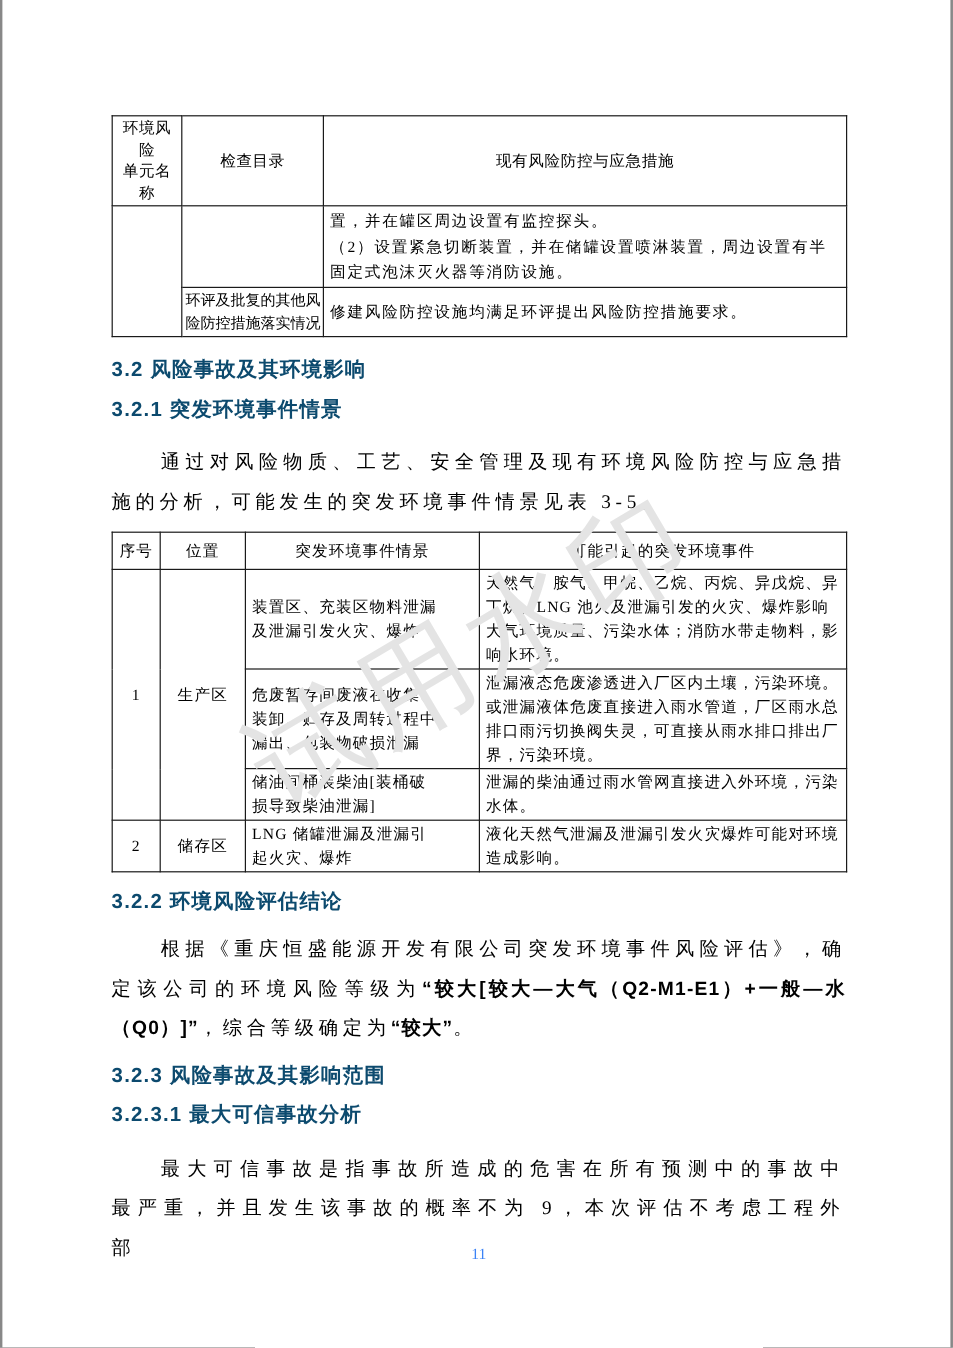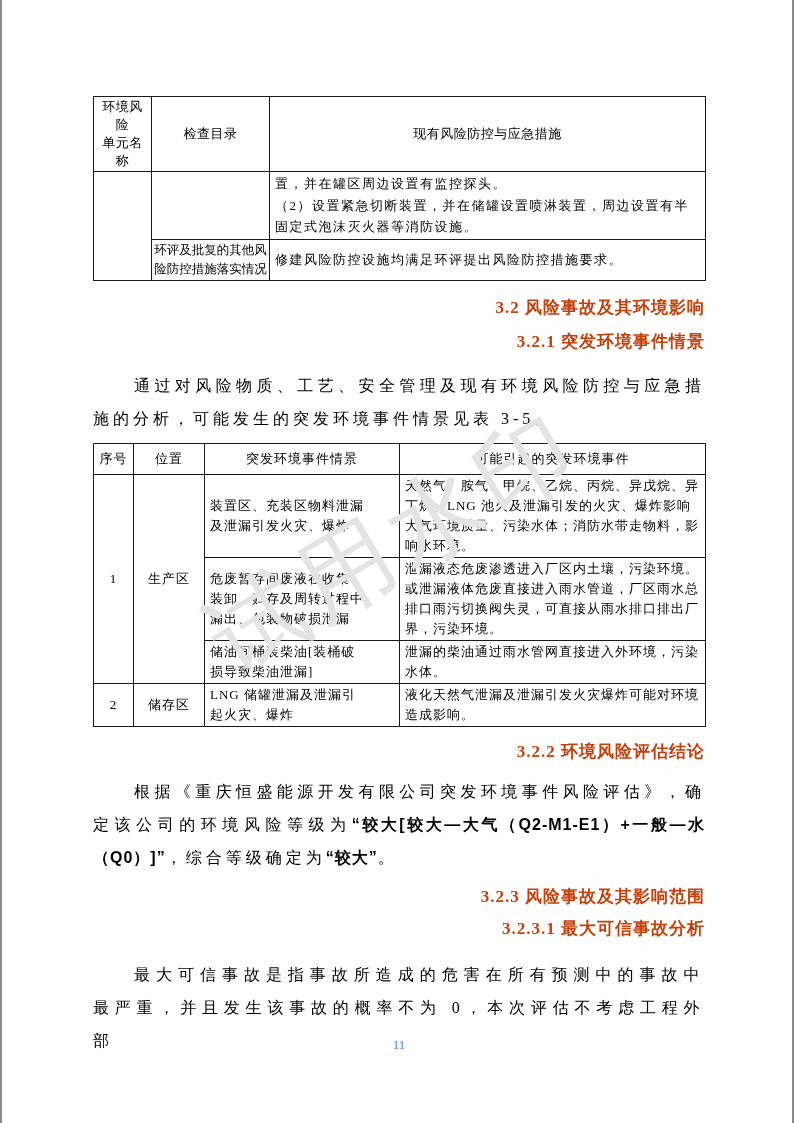--- a/index.html
+++ b/index.html
@@ -10,32 +10,32 @@
   }
   .content { position:absolute; left:91px; top:96px; width:612px; }
 
   
   table { border-collapse:collapse; table-layout:fixed; width:612px; }
   td, th { border:1px solid #1a1a1a; vertical-align:middle; font-weight:normal; }
   .pre { white-space:pre-line; }
 
   .t1 th { height:38px; text-align:center; font-size:13px; line-height:18px; letter-spacing:0.5px; padding:1px 2px; }
   .t1 .c3 { font-size:13px; letter-spacing:1.5px; line-height:21.5px; padding:1px 5px; text-align:left; }
-  .t1 .c2 { font-size:12.5px; letter-spacing:0; line-height:19px; padding:1px 2px; text-align:center; }
+  .t1 .c2 { font-size:12.5px; letter-spacing:0; line-height:19px; padding:1px 2px; text-align:right; }
   .t1 .r1 td { height:65px; }
   .t1 .r2 td { height:38px; }
 
   .t2 th { height:28px; text-align:center; font-size:13px; letter-spacing:1px; padding:1px 2px; }
   .t2 td { font-size:13px; letter-spacing:1px; line-height:20px; }
   .t2 .cno, .t2 .cloc { text-align:center; padding:1px 2px; }
   .t2 .cscene { padding:1px 32px 1px 5px; text-align:left; }
   .t2 .cevent { padding:1px 5px; text-align:left; }
 
   
-  h2, h3 { margin:0; font-family:Liberation Serif, serif; font-weight:bold; color:#c2410c;text-align:right; }
+  h2, h3 { margin:0; font-family:Liberation Sans, sans-serif; font-weight:bold; color:#0c4a6e; }
   .h-l1 { font-size:17px; line-height:22px; letter-spacing:1px; margin-top:16px; }
   .h321 { margin-top:12px; }
   .h322 { margin-top:14px; }
   .h323 { margin-top:12px; }
   .h3231 { margin-top:10px; }
   p { margin:0; text-align:justify; }
   .para { font-size:16px; line-height:33px; letter-spacing:4px; text-indent:41px; }
   .p1 { margin-top:16px; }
   .p2 { margin-top:12px; }
   .p3 { margin-top:18px; letter-spacing:5.5px; }
@@ -135,20 +135,20 @@
     </tbody>
       </table>
 
     <h2 class="h-l1 h322">3.2.2 环境风险评估结论</h2>
 
     <p class="para p2"><span>根据《重庆恒盛能源开发有限公司突发环境事件风险评估》，确定该公司的环境风险等级为</span><span class="bold-run">“较大[较大—大气（Q2-M1-E1）+一般—水（Q0）]”</span><span>，综合等级确定为</span><span class="bold-run">“较大”</span><span>。</span></p>
 
     <h2 class="h-l1 h323">3.2.3 风险事故及其影响范围</h2>
     <h2 class="h-l1 h3231">3.2.3.1 最大可信事故分析</h2>
 
-    <p class="para p3">最大可信事故是指事故所造成的危害在所有预测中的事故中最严重，并且发生该事故的概率不为 0，本次评估不考虑工程外部</p>
+    <p class="para p3">最大可信事故是指事故所造成的危害在所有预测中的事故中最严重，并且发生该事故的概率不为 9，本次评估不考虑工程外部</p>
 
   </div>
 
   <div class="watermark">试用水印</div>
 
   <div class="pagenum">11</div>
 </div>
 
 </body></html>

